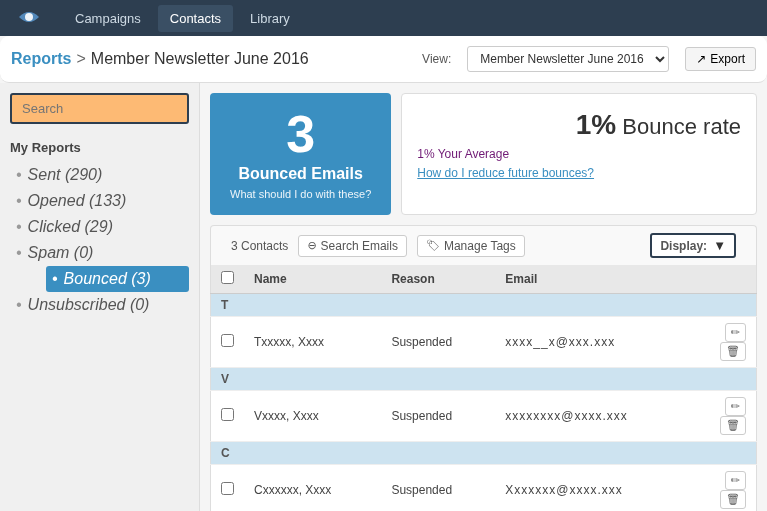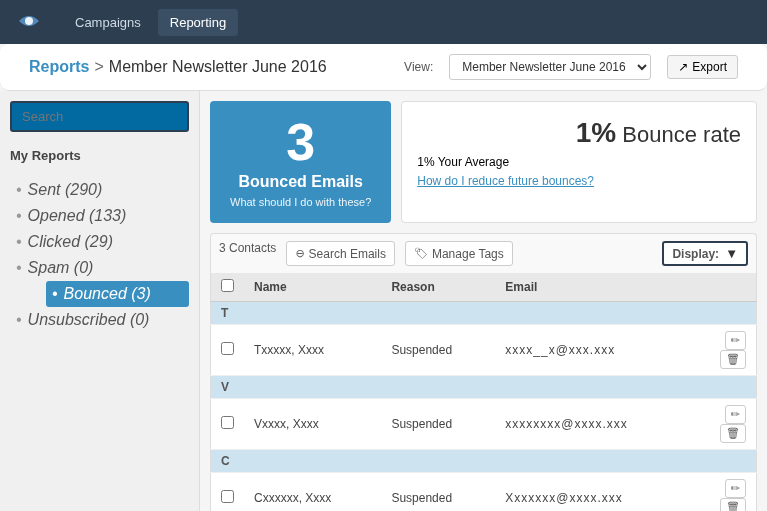--- a/index.html
+++ b/index.html
@@ -1,21 +1,21 @@
 <!DOCTYPE html>
 <html><head>
   <meta charset="utf-8">
   <style>
     * { box-sizing: border-box; margin: 0; padding: 0; }
     body { font-family: Arial, sans-serif; font-size: 13px; background: #f5f5f5; color: #333; width: 767px; }
 
     
     .top-nav {
       background: #2d3e50;
-      height: 44px;
+      height: 36px;
       display: flex;
       align-items: center;
       padding: 0 15px;
     }
     .top-nav .logo {
       margin-right: 20px;
     }
     .top-nav .logo svg { width: 28px; height: 28px; }
     .top-nav nav { display: flex; gap: 5px; }
     .top-nav nav a {
@@ -26,21 +26,21 @@
       border-radius: 3px;
     }
     .top-nav nav a:hover, .top-nav nav a.active {
       background: #3a4f64;
       color: #fff;
     }
 
     
     .page-header {
       background: #fff;
-      padding: 10px 29px;
+      padding: 10px 11px;
       border-bottom: 1px solid #ddd;
       display: flex;
       align-items: center;
       justify-content: space-between;
       border-radius: 9px;
     }
     .breadcrumb { display: flex; align-items: center; gap: 5px; }
     .breadcrumb a { color: #3a8fc1; text-decoration: none; font-size: 16px; font-weight: bold; }
     .breadcrumb span { font-size: 16px; color: #666; }
     .breadcrumb h1 { font-size: 16px; font-weight: normal; color: #333; }
@@ -80,28 +80,28 @@
       border-right: 1px solid #ddd;
       padding: 10px;
     }
     .search-box {
       width: 100%;
       padding: 6px 10px;
       border: 2px solid #2d3e50;
       border-radius: 3px;
       font-size: 13px;
       margin-bottom: 10px;
-      background: #0369a1;
+      background: #fdba74;
     }
     .sidebar-section-title {
       font-weight: bold;
       font-size: 13px;
       color: #444;
       padding: 6px 0;
-      margin-bottom: 8px;
+      margin-bottom: 1px;
     }
     .sidebar-item {
       display: flex;
       align-items: center;
       padding: 4px 6px;
       font-size: 16px;
       color: #555;
       cursor: pointer;
       border-radius: 3px;
       font-style: italic;
@@ -167,34 +167,35 @@
       color: #333;
       margin-bottom: 6px;
       text-align: right;
     }
     .bounce-rate-card .rate-title span {
       font-size: 28px;
       font-weight: bold;
     }
     .bounce-rate-card .rate-avg {
       font-size: 12px;
-      color: #000000;
+      color: #701a75;
       margin-bottom: 5px;
     }
     .bounce-rate-card .rate-link {
       color: #3a8fc1;
       text-decoration: underline;
       font-size: 12px;
       cursor: pointer;
     }
 
     
     .table-toolbar {
       display: flex;
-      padding: 7px 8px;
+      align-items: center;
+      padding: 7px 20px;
       background: #f9f9f9;
       border: 1px solid #ddd;
       border-bottom: none;
       border-radius: 4px 4px 0 0;
       gap: 10px;
     }
     .contacts-count { font-size: 12px; color: #555; }
     .toolbar-btn {
       display: flex;
       align-items: center;
@@ -272,21 +273,22 @@
 
 <div class="top-nav">
   <div class="logo">
     <svg viewBox="0 0 28 28" fill="none">
       <path d="M4 14 Q14 4 24 14 Q14 24 4 14Z" fill="#5b9bd5" opacity="0.8"></path>
       <circle cx="14" cy="14" r="4" fill="#fff" opacity="0.9"></circle>
     </svg>
   </div>
   <nav>
     <a>Campaigns</a>
-    <a class="active">Reporting</a>
+    <a class="active">Contacts</a>
+    <a>Library</a>
   </nav>
 </div>
 
 <div class="page-header">
   <div class="breadcrumb">
     <a>Reports</a>
     <span>&gt;</span>
     <h1>Member Newsletter June 2016</h1>
   </div>
   <div class="header-right">

